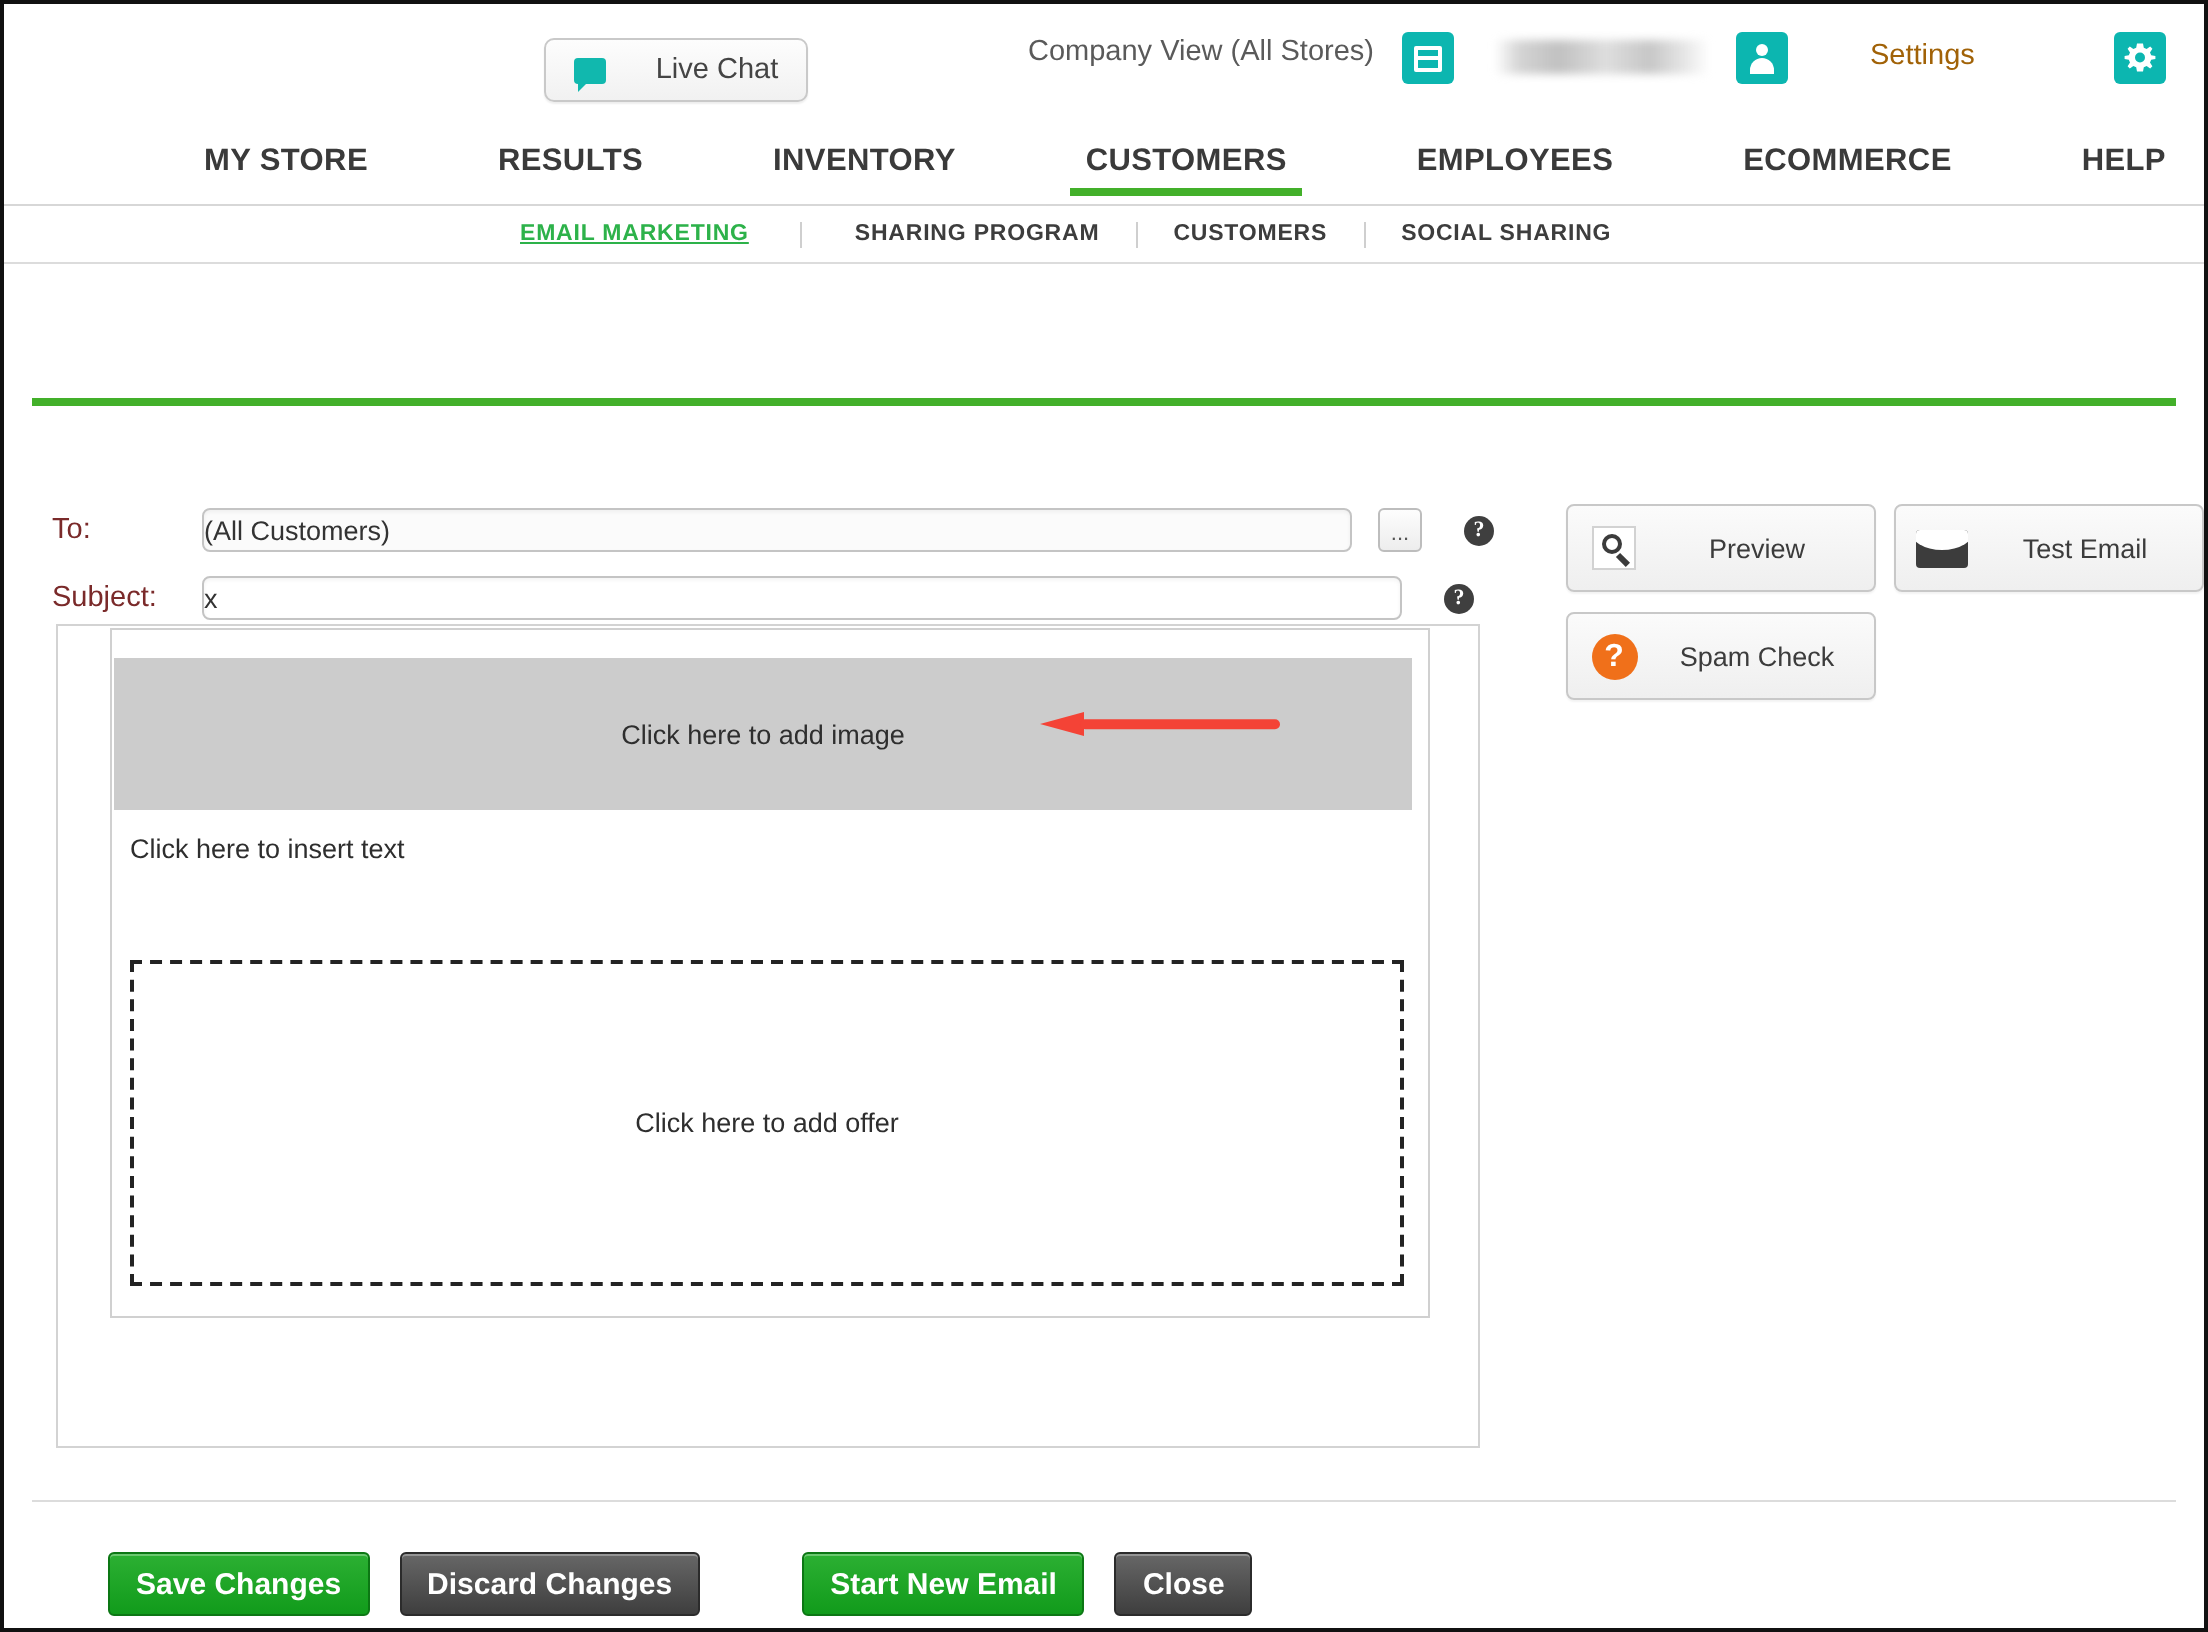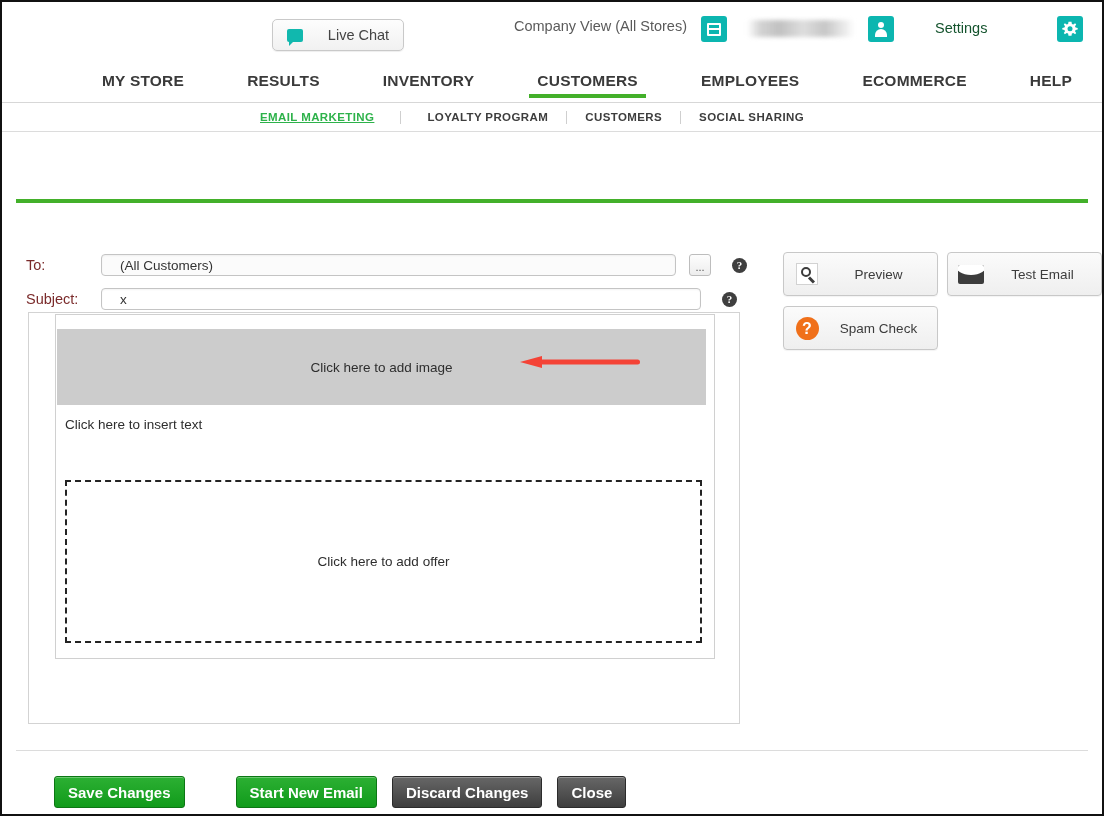--- a/index.html
+++ b/index.html
@@ -162,34 +162,34 @@
         rgba(205,205,205,0.5) 88%,
         rgba(215,215,215,0) 100%);
     filter: blur(2.2px);
   }
 
   .settings-link {
     position: absolute;
     left: 933px;
     top: 18px;
     font-size: 14.5px;
-    color: #14532d;
+    color: #a16207;
     cursor: pointer;
   }
 
   
   .mainnav {
     position: relative;
     height: 30px;
     border-bottom: 1px solid #d7d7d7;
   }
   .mainnav .nav-row {
     position: absolute;
     left: 100px;
-    right: 30px;
+    right: 19px;
     top: 0;
     height: 30px;
     display: flex;
     justify-content: space-between;
     align-items: flex-start;
   }
   .nav-item {
     position: relative;
     font-size: 15.5px;
     font-weight: bold;
@@ -275,21 +275,21 @@
     font-size: 14.5px;
     color: #7a2a2a;
   }
   .text-input {
     height: 22px;
     border: 1px solid #c4c4c4;
     border-radius: 4px;
     background: #ffffff;
     font-size: 13.5px;
     color: #333333;
-    padding: 0 18px;
+    padding: 0 0;
     box-sizing: border-box;
     font-family: "Liberation Sans", sans-serif;
     box-shadow: inset 0 1px 2px rgba(0,0,0,0.05);
     outline: none;
   }
   .text-input.to-input { width: 575px; background: #fbfbfb; }
   .text-input.subject-input { width: 600px; }
 
   .ellipsis-btn {
     width: 22px;
@@ -564,21 +564,21 @@
       <div class="nav-item active">CUSTOMERS</div>
       <div class="nav-item">EMPLOYEES</div>
       <div class="nav-item">ECOMMERCE</div>
       <div class="nav-item">HELP</div>
     </div>
   </div>
 
   <div class="subnav">
     <div class="subnav-item active">EMAIL MARKETING</div>
     <div class="subnav-sep"></div>
-    <div class="subnav-item">LOYALTY PROGRAM</div>
+    <div class="subnav-item">SHARING PROGRAM</div>
     <div class="subnav-sep tight"></div>
     <div class="subnav-item">CUSTOMERS</div>
     <div class="subnav-sep tight"></div>
     <div class="subnav-item">SOCIAL SHARING</div>
   </div>
 
   <div class="title-rule"></div>
 
   <div class="form-area">
 
@@ -638,18 +638,18 @@
       <div class="offer-placeholder">
         <span class="ph-text">Click here to add offer</span>
       </div>
     </div>
   </div>
 
   <div class="footer-rule"></div>
 
   <div class="footer-buttons">
     <div class="footer-btn green">Save Changes</div>
+    <div class="footer-btn gray">Discard Changes</div>
     <div class="footer-btn green">Start New Email</div>
-    <div class="footer-btn gray">Discard Changes</div>
     <div class="footer-btn gray">Close</div>
   </div>
 
 </div>
 
 </body></html>

